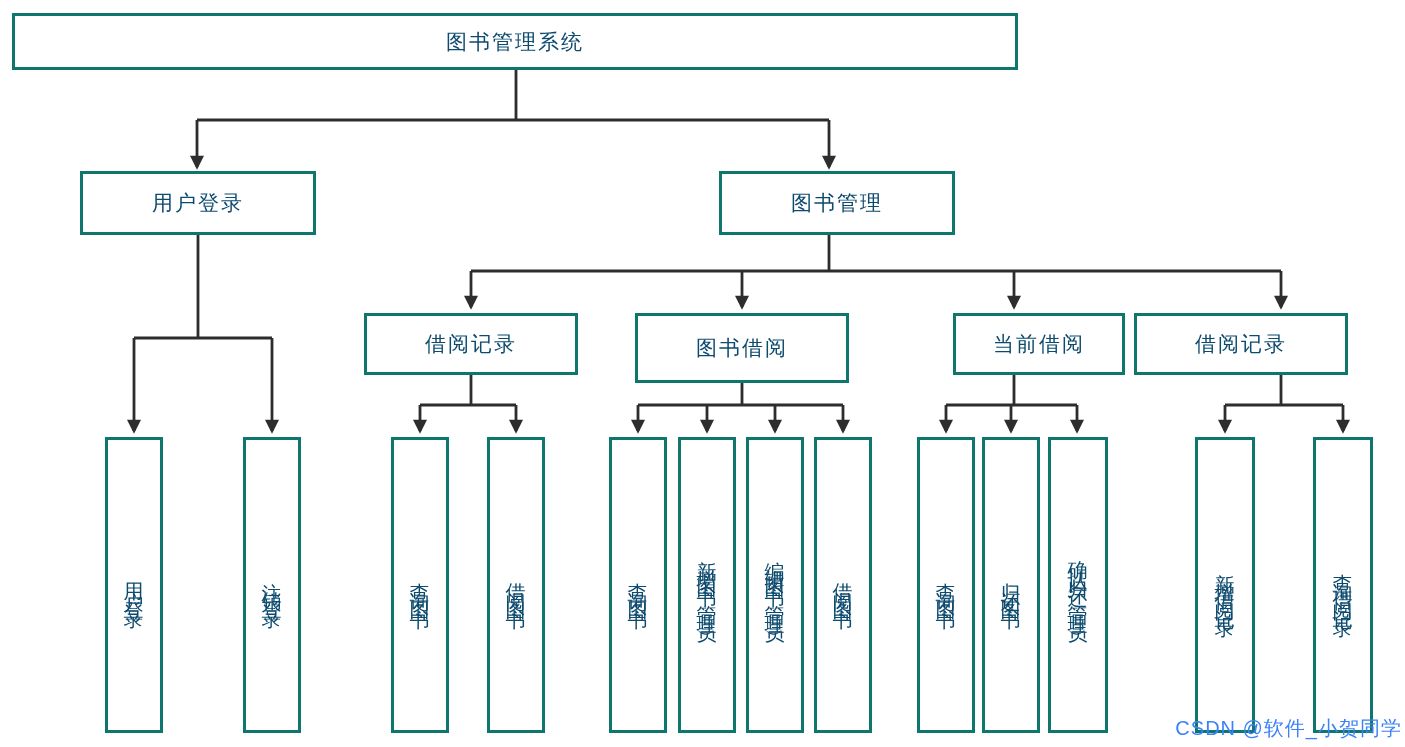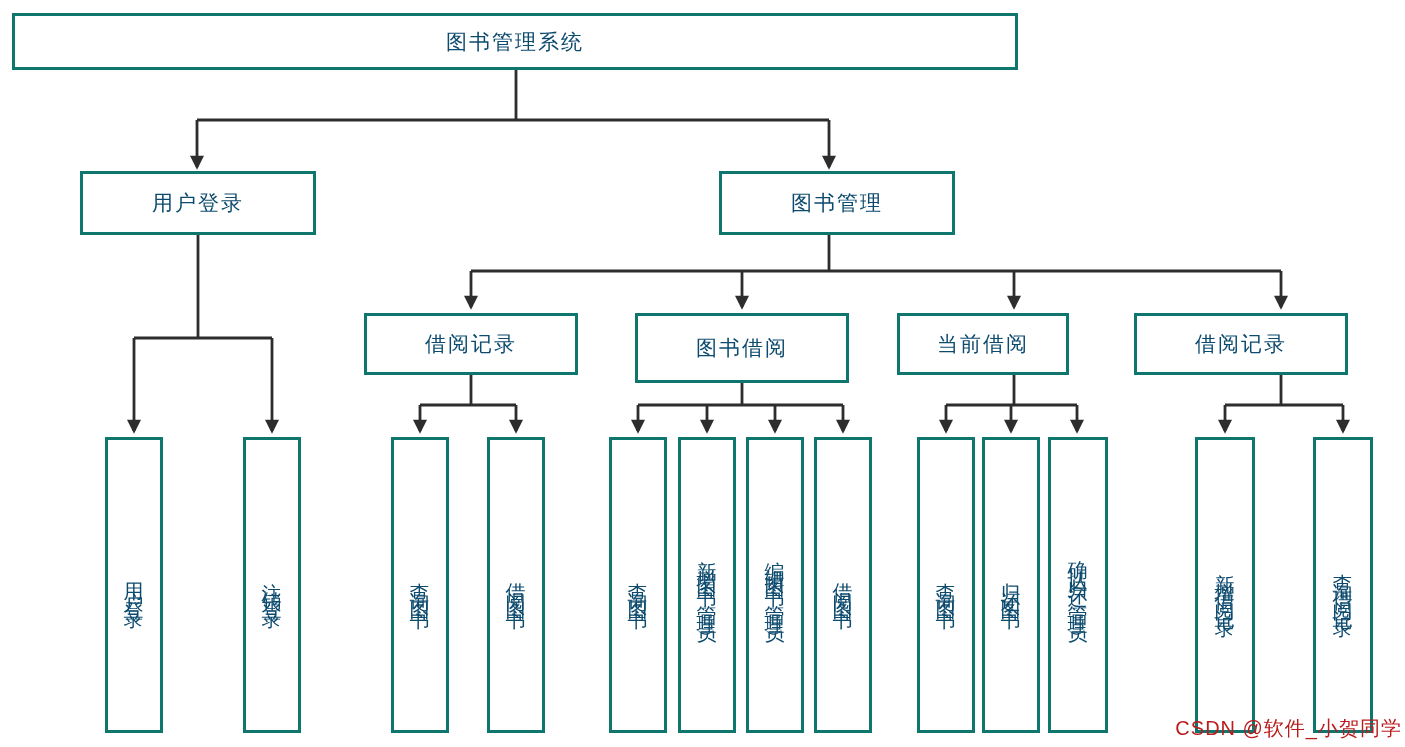--- a/index.html
+++ b/index.html
@@ -44,21 +44,21 @@
     font-size: 20px;
     letter-spacing: 9px;
     line-height: 1;
   }
   .watermark {
     position: absolute;
     right: 3px;
     bottom: 5px;
     font-size: 20px;
     letter-spacing: 1px;
-    color: #b91c1c;
+    color: #3b82f6;
     white-space: nowrap;
   }
 </style>
 </head>
 <body>
 
 <div class="canvas">
 
   <svg class="connectors" viewBox="0 0 1405 747" xmlns="http://www.w3.org/2000/svg">
     <defs>
@@ -115,21 +115,21 @@
     </g>
   </svg>
 
   <div class="node hbox" style="left:12px; top:13px; width:1006px; height:57px;">图书管理系统</div>
 
   <div class="node hbox" style="left:80px; top:171px; width:236px; height:64px;">用户登录</div>
   <div class="node hbox" style="left:711px; top:171px; width:236px; height:64px;margin-left:8px;">图书管理</div>
 
   <div class="node hbox" style="left:364px; top:313px; width:214px; height:62px;">借阅记录</div>
   <div class="node hbox" style="left:635px; top:313px; width:214px; height:70px;">图书借阅</div>
-  <div class="node hbox" style="left:897px; top:313px; width:172px; height:62px;font-family:Liberation Mono, monospace;">当前借阅</div>
+  <div class="node hbox" style="left:953px; top:313px; width:172px; height:62px;font-family:Liberation Mono, monospace;">当前借阅</div>
   <div class="node hbox" style="left:1134px; top:313px; width:214px; height:62px;">借阅记录</div>
 
   <div class="node vbox" style="left:105px; top:437px; width:58px; height:296px;">用户登录</div>
   <div class="node vbox" style="left:243px; top:437px; width:58px; height:296px;">注销登录</div>
 
   <div class="node vbox" style="left:391px; top:437px; width:58px; height:296px;">查询图书</div>
   <div class="node vbox" style="left:487px; top:437px; width:58px; height:296px;">借阅图书</div>
 
   <div class="node vbox" style="left:609px; top:437px; width:58px; height:296px;">查询图书</div>
   <div class="node vbox" style="left:678px; top:437px; width:58px; height:296px;">新增图书（管理员）</div>

